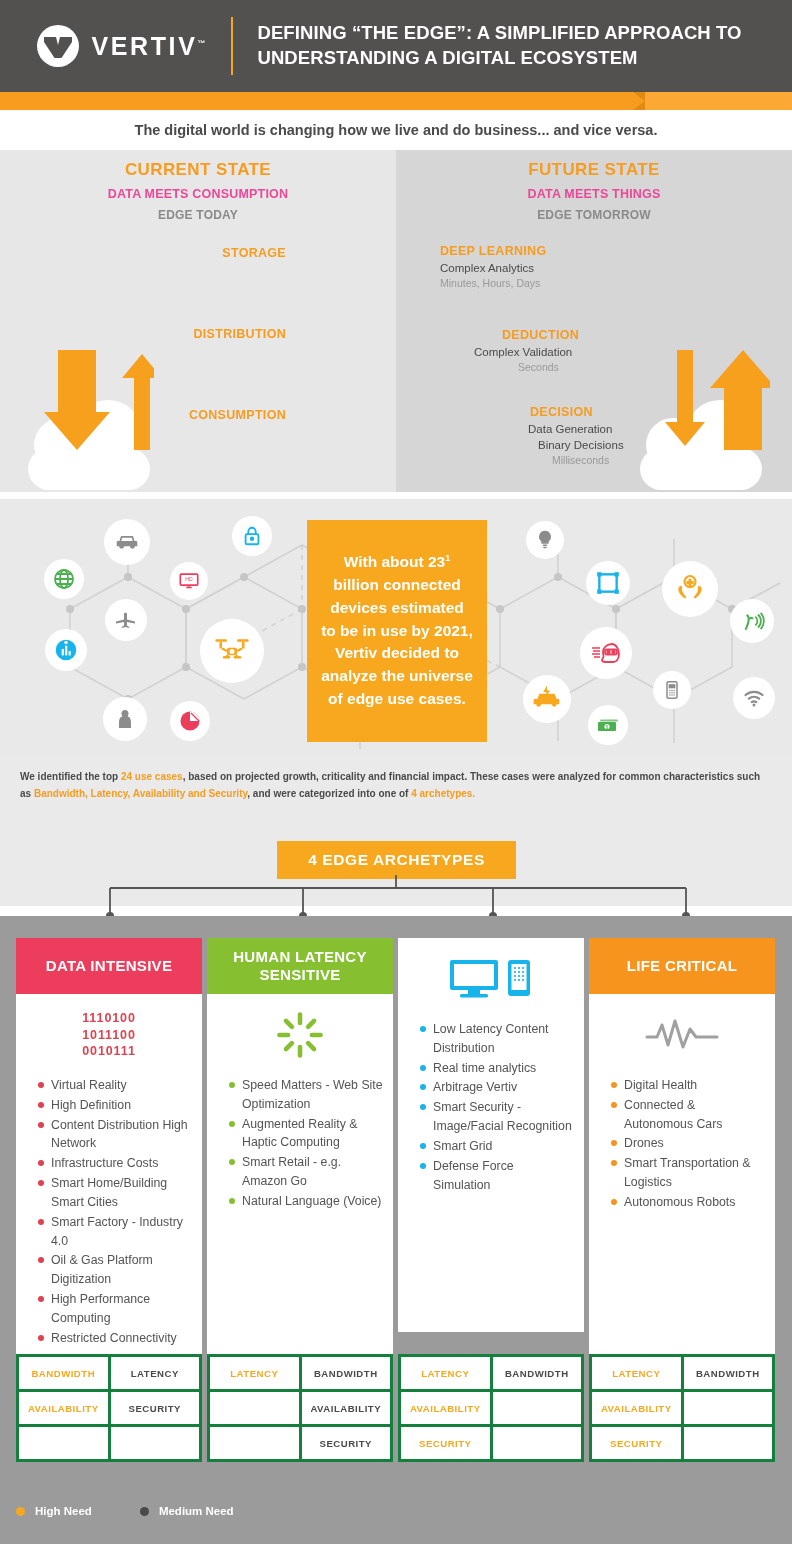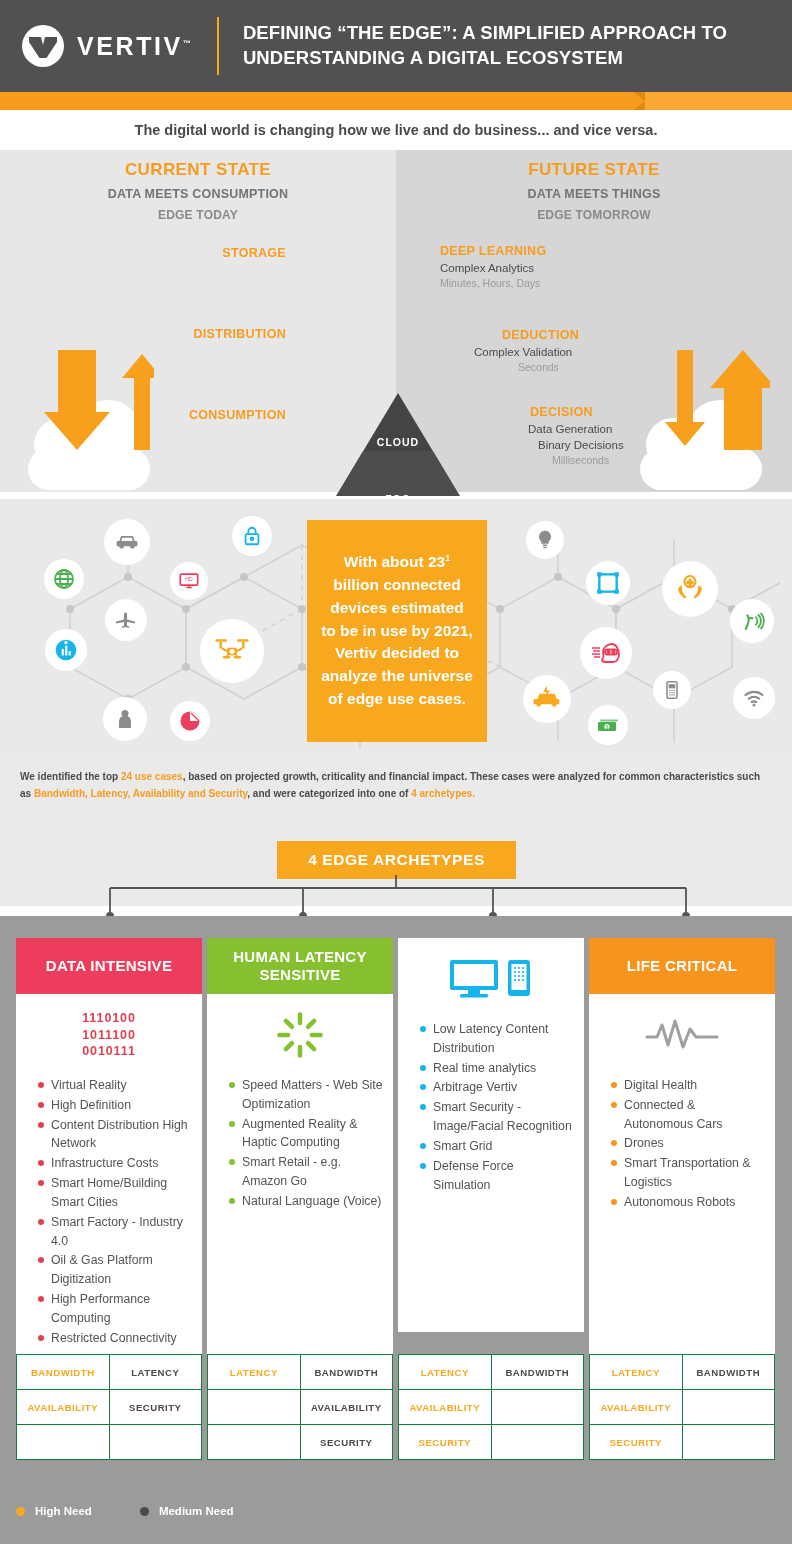--- a/index.html
+++ b/index.html
@@ -14,21 +14,21 @@
     height: 1544px;
     overflow: hidden;
     background: #ffffff;
   }
 
   
   .header {
     position: absolute; left: 0; top: 0;
     width: 792px; height: 92px;
     background: #53514f;
-    display: flex; align-items: center;
+    display: flex; align-items: center; justify-content: center;
   }
   .logo-wrap {
     display: flex; align-items: center;
     margin-left: 22px;
   }
   .logo-mark {
     width: 42px; height: 42px;
     position: relative;
   }
   .logo-text {
@@ -96,21 +96,21 @@
   }
   .state-half { position: absolute; top: 0; height: 342px; }
   .state-left  { left: 0;    width: 396px; background: #e7e7e7; }
   .state-right { left: 396px; width: 396px; background: #d6d6d6; }
 
   .state-head { position: absolute; top: 10px; width: 396px; text-align: center; }
   .state-title {
     color: #f79c1e; font-size: 17px; font-weight: bold; letter-spacing: 0.4px;
   }
   .state-sub {
-    color: #737373; font-size: 12.5px; font-weight: bold; margin-top: 7px; letter-spacing: 0.2px;
+    color: #ec4899; font-size: 12.5px; font-weight: bold; margin-top: 7px; letter-spacing: 0.2px;
   }
   .state-sub2 {
     color: #8a8a8a; font-size: 12px; font-weight: bold; margin-top: 7px; letter-spacing: 0.2px;
   }
 
   
   .cloud { position: absolute; }
   .cloud .c-base {
     position: absolute; left: 0; bottom: 0;
     width: 122px; height: 42px; background: #ffffff; border-radius: 21px;
@@ -255,21 +255,21 @@
   
   .ctable {
     position: absolute; top: 438px;
     width: 186px;
     border-collapse: collapse;
     background: #ffffff;
   }
   .ctable td {
     width: 50%;
     height: 35px;
-    border: 1px solid #15803d;
+    border: 3px solid #15803d;
     text-align: center;
     font-size: 9.6px;
     font-weight: bold;
     letter-spacing: 0.5px;
     color: #4a4a4a;
   }
   .ctable td.high { color: #f7a81e; }
   .ct1 { left: 16px; }
   .ct2 { left: 207px; }
   .ct3 { left: 398px; }
@@ -346,31 +346,20 @@
     <svg class="arrow" style="left:44px; top:200px;" width="110" height="110">
       <path d="M5 0 L43 0 L43 62 L57 62 L24 100 L-9 62 L5 62 Z" transform="translate(9,0)" fill="#f7a01e"></path>
       <path d="M42 100 L42 28 L30 28 L50 4 L70 28 L58 28 L58 100 Z" transform="translate(48,0)" fill="#f7a01e"></path>
     </svg>
 
     <svg class="arrow" style="left:660px; top:200px;" width="110" height="110">
       <path d="M10 0 L26 0 L26 72 L38 72 L18 96 L-2 72 L10 72 Z" transform="translate(7,0)" fill="#f7a01e"></path>
       <path d="M22 100 L22 38 L8 38 L41 0 L74 38 L60 38 L60 100 Z" transform="translate(42,0)" fill="#f7a01e"></path>
     </svg>
 
-    <div class="pyramid">
-
-      <svg width="230" height="195" style="position:absolute;left:0;top:0;">
-        <polygon points="115,0 181,110 49,110" fill="#444444"></polygon>
-        <polygon points="115,0 196,135 34,135" fill="#4d4d4d" style="clip-path:inset(58px 0 0 0)"></polygon>
-        <polygon points="115,0 230,192 0,192" fill="#6e6e6e" style="clip-path:inset(140px 0 0 0)"></polygon>
-      </svg>
-      <div class="pyr-label" style="top:43px;">CLOUD</div>
-      <div class="pyr-label" style="top:100px;">FOG</div>
-      <div class="pyr-label" style="top:162px;">EDGE</div>
-    </div>
 
     <div class="pyr-side-label" style="left:170px; top:96px; width:116px; text-align:right;">
       <div class="psl-title">STORAGE</div>
     </div>
     <div class="pyr-side-label" style="left:150px; top:177px; width:136px; text-align:right;">
       <div class="psl-title">DISTRIBUTION</div>
     </div>
     <div class="pyr-side-label" style="left:130px; top:258px; width:156px; text-align:right;">
       <div class="psl-title">CONSUMPTION</div>
     </div>

